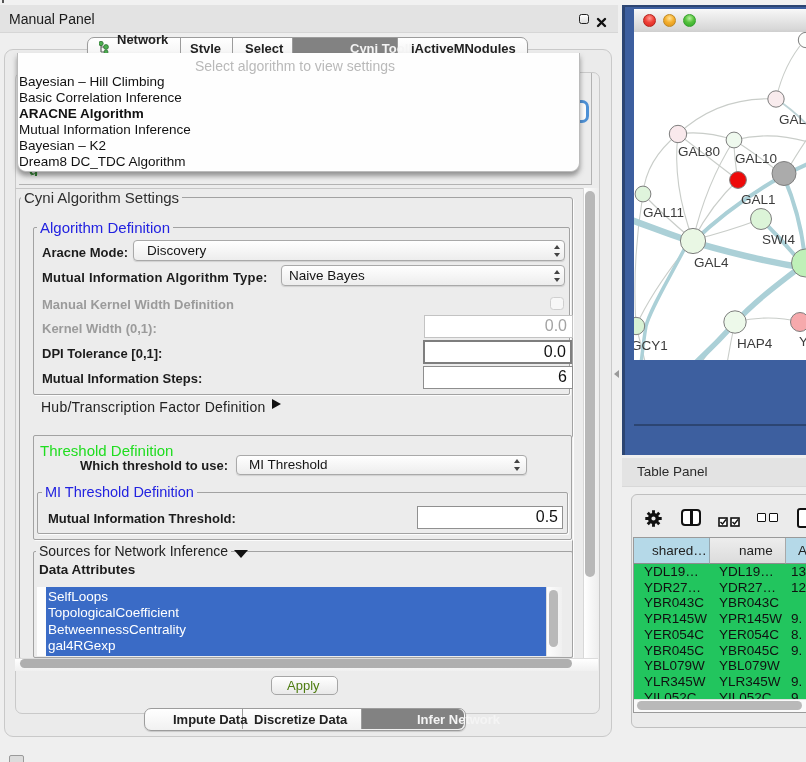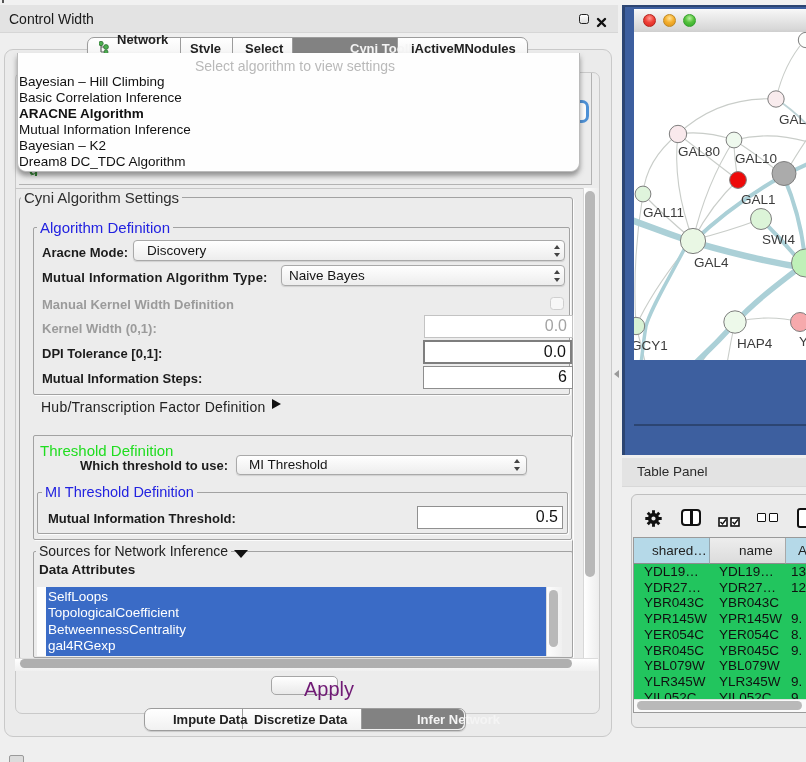--- a/index.html
+++ b/index.html
@@ -17,21 +17,21 @@
 .tabseg{position:absolute;top:0;bottom:0;border-left:1px solid #9c9c9c;}
 .tabtxt{position:absolute;font-weight:bold;font-size:13px;color:#222;white-space:nowrap;}
 .seltab{background:#828282;}
 .seltxt{color:#f4f4f4;margin-left:44px;}
 </style></head>
 <body>
 
 <div class="abs" style="left:0;top:0;width:806px;height:5px;background:#f1f1f1;"></div>
 <div class="abs" style="left:2px;top:0;width:2px;height:3px;background:#555;"></div>
 <div class="abs" style="left:0;top:5px;width:618px;height:27px;background:#e3e3e3;border-bottom:1px solid #d6d6d6;"></div>
-<div class="abs nw" style="left:9px;top:11px;font-size:14px;color:#1a1a1a;">Control Width</div>
+<div class="abs nw" style="left:9px;top:11px;font-size:14px;color:#1a1a1a;">Manual Panel</div>
 <div class="abs" style="left:579px;top:14px;width:8px;height:8px;border:1.7px solid #222;border-radius:2.5px;background:linear-gradient(#fff,#ddd);"></div>
 <div class="abs" style="left:596px;top:14px;width:11px;height:11px;" id="xicon">
 <svg width="11" height="11" viewBox="0 0 11 11">
       <path d="M2 2 L9 9 M9 2 L2 9" stroke="#111" stroke-width="2.4" stroke-linecap="round"></path>
     </svg>
 </div>
 
 <div class="abs" style="left:4px;top:49px;width:606px;height:686px;border:1px solid #c9c9c9;border-radius:9px;background:#ebebeb;"></div>
 
 <div class="abs" style="left:15px;top:72px;width:583px;height:640px;border:1px solid #c9c9c9;border-radius:7px;background:#ececec;"></div>
@@ -116,21 +116,21 @@
 <div class="abs" style="left:546px;top:587px;width:15px;height:69px;background:linear-gradient(90deg,#fdfdfd,#f0f0f0);border-left:1px solid #ddd;"></div>
 <div class="abs" style="left:549px;top:590px;width:9px;height:57px;background:#b9b9b9;border-radius:4.5px;"></div>
 
 <div class="abs" style="left:583px;top:188px;width:15px;height:470px;background:linear-gradient(90deg,#ffffff,#ededed);border-left:1px solid #d8d8d8;"></div>
 <div class="abs" style="left:585px;top:191px;width:10px;height:386px;background:#b8b8b8;border-radius:5px;"></div>
 
 <div class="abs" style="left:15px;top:658px;width:583px;height:12px;background:linear-gradient(#ffffff,#f0f0f0);border-top:1px solid #dcdcdc;"></div>
 <div class="abs" style="left:20px;top:659px;width:552px;height:9px;background:#afafaf;border-radius:4.5px;"></div>
 
 <div class="abs" style="left:271px;top:676px;width:65px;height:17px;background:linear-gradient(#ffffff,#e9e9e9);border:1px solid #a6a6a6;border-radius:5px;"></div>
-<div class="abs nw" id="b-apply" style="left:304px;top:678px;font-size:20px;color:#701a75;">Apply</div>
+<div class="abs nw" id="b-apply" style="left:287px;top:678px;font-size:13px;color:#4d7c0f;">Apply</div>
 
 <div class="tabcap" style="left:144px;top:708px;width:320px;height:21px;"></div>
 <div class="abs seltab" style="left:361px;top:709px;width:103px;height:20px;border-radius:0 6px 6px 0;"></div>
 <div class="tabseg" style="left:242px;top:709px;height:20px;"></div>
 <div class="tabseg" style="left:361px;top:709px;height:20px;"></div>
 <div class="tabtxt" id="bt-imp" style="left:156px;top:712px;margin-left:17px;">Impute Data</div>
 <div class="tabtxt" id="bt-dis" style="left:254px;top:712px;">Discretize Data</div>
 <div class="tabtxt seltxt" id="bt-inf" style="left:373px;top:712px;">Infer Network</div>
 
 <div class="abs" style="left:614px;top:370px;width:0;height:0;border-right:5px solid #9a9a9a;border-top:4px solid transparent;border-bottom:4px solid transparent;"></div>

